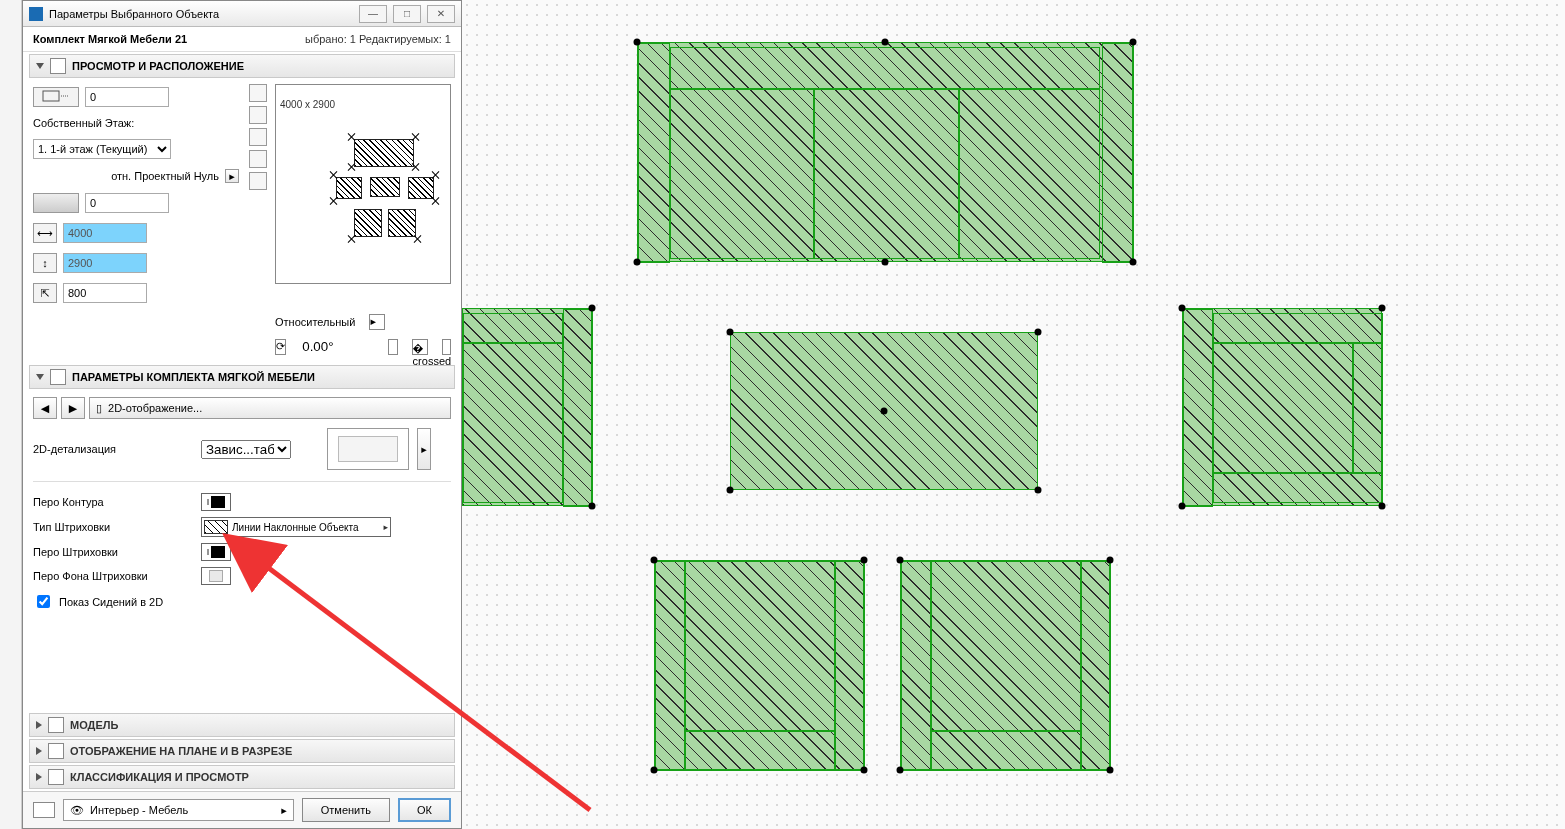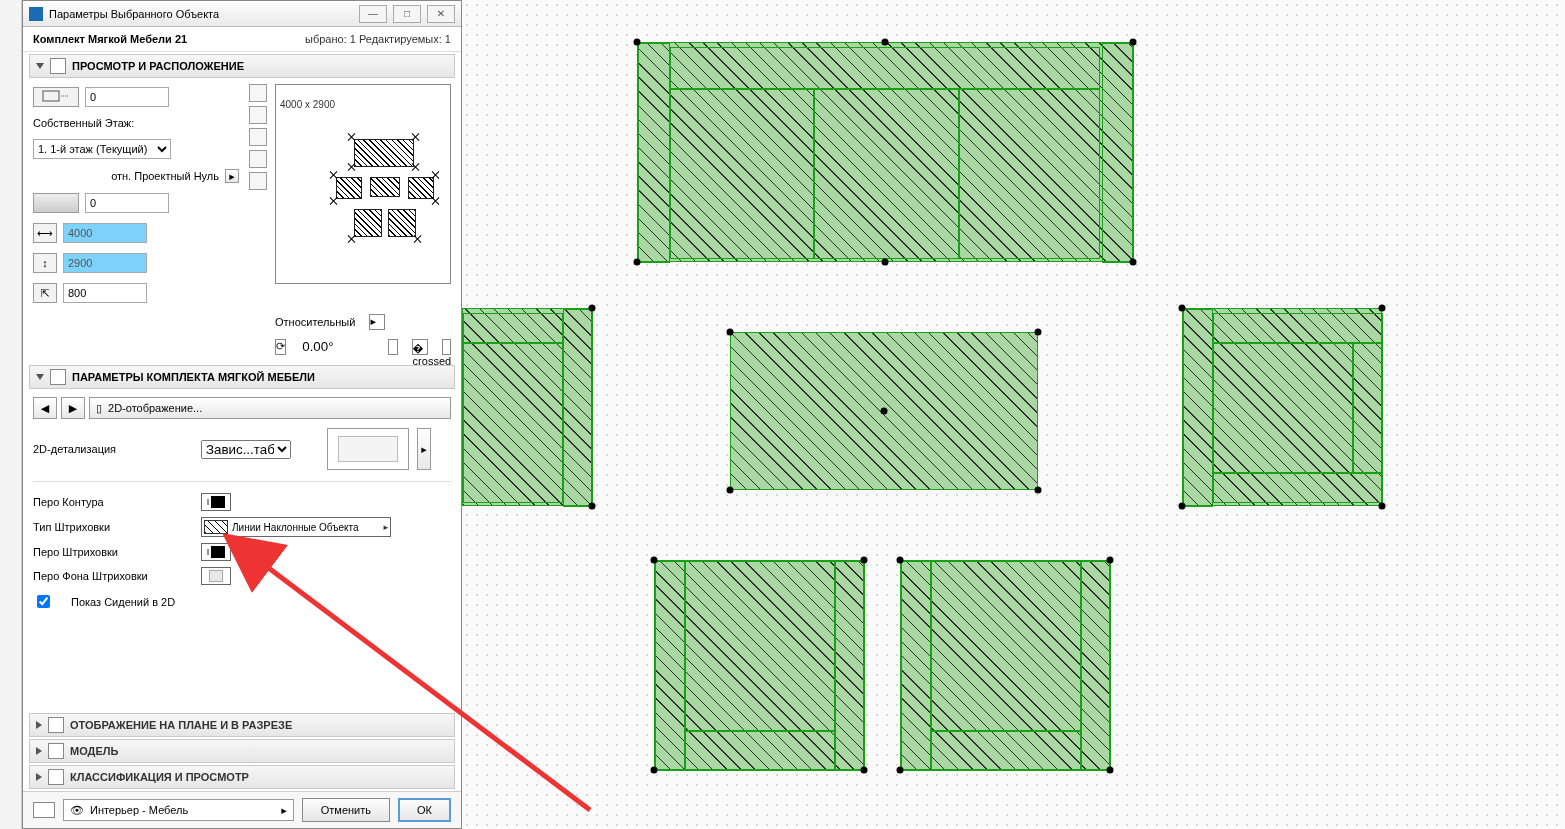--- a/index.html
+++ b/index.html
@@ -45,21 +45,21 @@
 
   .param-row{display:flex;align-items:center;gap:8px;padding:3px 10px;}
   .param-row .plabel{width:160px;}
   .swatch{width:30px;height:18px;border:1px solid #666;display:flex;align-items:center;justify-content:center;background:#fff;}
   .swatch .inner{width:14px;height:12px;background:#000;}
   .swatch.light .inner{background:#e9e9e9;border:1px solid #aaa;}
   .hatch-combo{width:190px;height:20px;border:1px solid #666;display:flex;align-items:center;background:#fff;padding:0 2px;gap:4px;}
   .hatch-sample{width:24px;height:14px;border:1px solid #333;background:repeating-linear-gradient(45deg,#000 0 1px,transparent 1px 5px);}
   .hatch-combo .arr{margin-left:auto;font-size:9px;color:#333;}
 
-  .chk{display:flex;align-items:center;gap:18px;padding:4px 10px;}
+  .chk{display:flex;align-items:center;gap:6px;padding:4px 10px;}
   .chk input{width:13px;height:13px;}
 
   .bottom-sections{margin-top:auto;}
   .footer{display:flex;align-items:center;gap:8px;padding:6px 10px;border-top:1px solid #ccc;background:#f7f7f7;}
   .footer .layer{flex:1;height:22px;border:1px solid #999;background:#fff;display:flex;align-items:center;gap:6px;padding:0 6px;}
   .btn{height:24px;border:1px solid #888;background:linear-gradient(#fdfdfd,#e6e6e6);padding:0 18px;font-size:11px;}
   .btn.def{outline:2px solid #5a9bd5;outline-offset:-2px;}
 
   
   .canvas{flex:1;position:relative;background:#fafafa;}
@@ -248,26 +248,26 @@
     </div>
     <div class="chk">
       <input type="checkbox" checked="" style="">
       <span>Показ Сидений в 2D</span>
     </div>
 
     <div class="bottom-sections">
       <div class="section-hdr collapsed">
         <span class="tri-right"></span>
         <span class="sec-icon"></span>
-        <span>ОТОБРАЖЕНИЕ НА ПЛАНЕ И В РАЗРЕЗЕ</span>
+        <span>МОДЕЛЬ</span>
       </div>
       <div class="section-hdr collapsed">
         <span class="tri-right"></span>
         <span class="sec-icon"></span>
-        <span>МОДЕЛЬ</span>
+        <span>ОТОБРАЖЕНИЕ НА ПЛАНЕ И В РАЗРЕЗЕ</span>
       </div>
       <div class="section-hdr collapsed">
         <span class="tri-right"></span>
         <span class="sec-icon"></span>
         <span>КЛАССИФИКАЦИЯ И ПРОСМОТР</span>
       </div>
 
       <div class="footer">
         <div class="sec-icon" style="width:22px"></div>
         <div class="layer">

